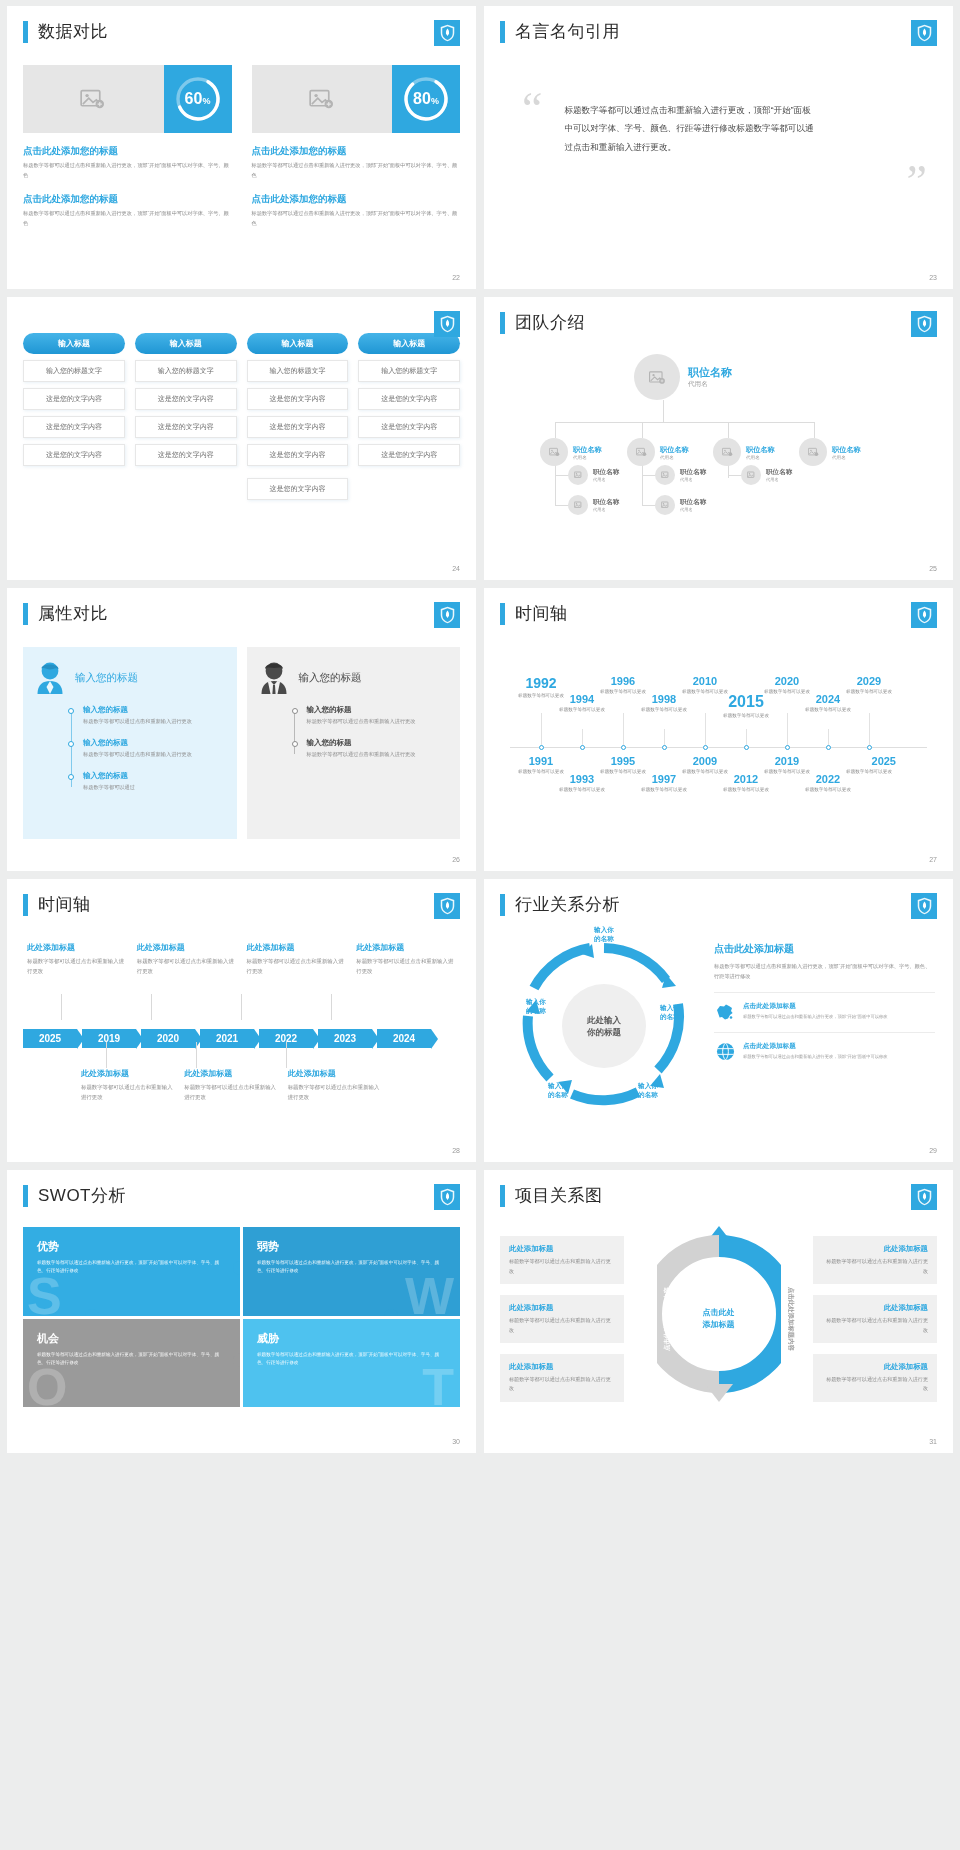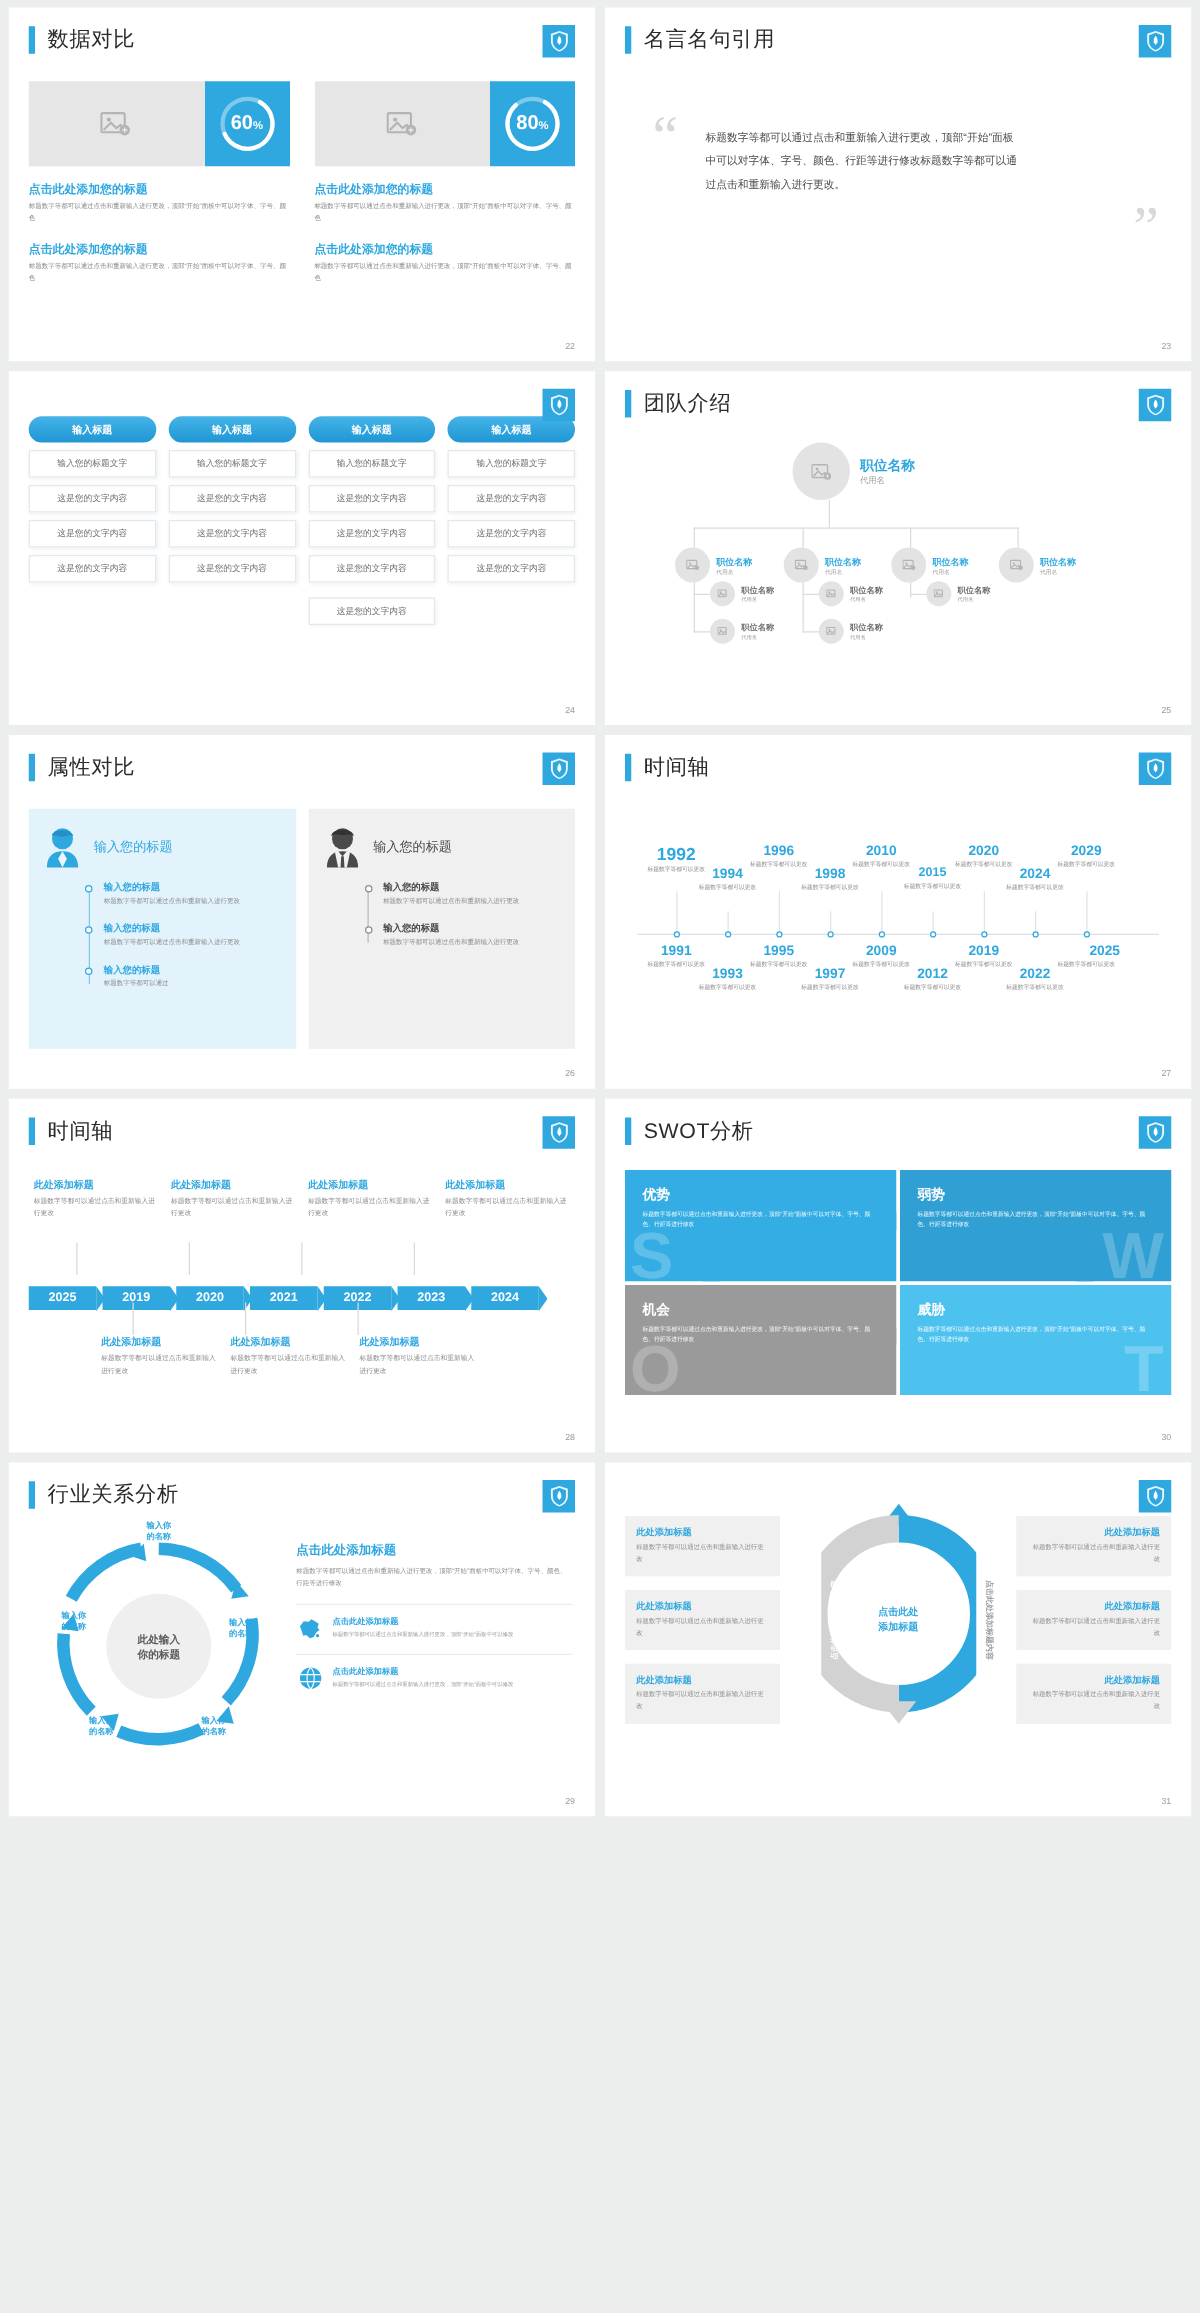--- a/index.html
+++ b/index.html
@@ -551,21 +551,21 @@
       </div>
       <div class="tl-item" style="left:137px;top:42px;">
         <div class="tl-y" style="font-size:11px;">1998</div>
         <div class="tl-d">标题数字等都可以更改</div>
       </div>
       <div class="tl-item" style="left:178px;top:24px;">
         <div class="tl-y" style="font-size:11px;">2010</div>
         <div class="tl-d">标题数字等都可以更改</div>
       </div>
       <div class="tl-item" style="left:219px;top:42px;">
-        <div class="tl-y" style="font-size:10px;">2015</div>
+        <div class="tl-y" style="font-size:16px;">2015</div>
         <div class="tl-d">标题数字等都可以更改</div>
       </div>
       <div class="tl-item" style="left:260px;top:24px;">
         <div class="tl-y" style="font-size:11px;">2020</div>
         <div class="tl-d">标题数字等都可以更改</div>
       </div>
       <div class="tl-item" style="left:301px;top:42px;">
         <div class="tl-y" style="font-size:11px;">2024</div>
         <div class="tl-d">标题数字等都可以更改</div>
       </div>
@@ -695,62 +695,20 @@
           <div class="t2-h">此处添加标题</div>
           <div class="t2-p">标题数字等都可以通过点击和重新输入进行更改</div>
         </div>
         <div class="t2-cell">
           <div class="t2-h">此处添加标题</div>
           <div class="t2-p">标题数字等都可以通过点击和重新输入进行更改</div>
         </div>
       </div>
     </div>
     <div class="pnum">28</div>
-  </div>
-
-  <div class="slide">
-    <div class="shead">
-      <div class="sbar"></div>
-      <div class="stitle">SWOT分析</div>
-    </div>
-    <div class="logo">
-      <svg viewBox="0 0 20 24">
-          <path d="M10 1 L19 4 V12 C19 18 14 22 10 23 C6 22 1 18 1 12 V4 Z" fill="#fff" opacity=".9"></path>
-          <path d="M10 3 L17 5.5 V12 C17 17 13.5 20.2 10 21.2 C6.5 20.2 3 17 3 12 V5.5 Z" fill="#2fa8e0"></path>
-          <path d="M10 6 C11.6 8 12.4 10 12 13 L10 16 L8 13 C7.6 10 8.4 8 10 6 Z" fill="#fff"></path>
-        </svg>
-    </div>
-
-    <div class="swot">
-      <div class="sw-q sw-s">
-        <span class="sw-letter" style="left:4px;bottom:-6px;">S</span>
-        <div class="sw-h">优势</div>
-        <div class="sw-p">标题数字等都可以通过点击和重新输入进行更改，顶部“开始”面板中可以对字体、字号、颜色、行距等进行修改</div>
-        <span class="knob" style="right:-7px;top:34px;width:14px;height:14px;background:#33ade3;"></span>
-        <span class="knob" style="bottom:-7px;left:62px;width:14px;height:14px;background:#33ade3;"></span>
-      </div>
-      <div class="sw-q sw-w">
-        <span class="sw-letter" style="right:6px;bottom:-6px;">W</span>
-        <div class="sw-h">弱势</div>
-        <div class="sw-p">标题数字等都可以通过点击和重新输入进行更改，顶部“开始”面板中可以对字体、字号、颜色、行距等进行修改</div>
-        <span class="knob" style="bottom:-7px;right:62px;width:14px;height:14px;background:#2f9fd4;"></span>
-      </div>
-      <div class="sw-q sw-o">
-        <span class="sw-letter" style="left:4px;bottom:-6px;">O</span>
-        <div class="sw-h">机会</div>
-        <div class="sw-p">标题数字等都可以通过点击和重新输入进行更改，顶部“开始”面板中可以对字体、字号、颜色、行距等进行修改</div>
-        <span class="knob" style="right:-7px;top:34px;width:14px;height:14px;background:#9a9a9a;"></span>
-      </div>
-      <div class="sw-q sw-t">
-        <span class="sw-letter" style="right:6px;bottom:-6px;">T</span>
-        <div class="sw-h">威胁</div>
-        <div class="sw-p">标题数字等都可以通过点击和重新输入进行更改，顶部“开始”面板中可以对字体、字号、颜色、行距等进行修改</div>
-      </div>
-    </div>
-    <div class="pnum">30</div>
   </div>
 
   <div class="slide">
     <div class="shead">
       <div class="sbar"></div>
       <div class="stitle">行业关系分析</div>
     </div>
     <div class="logo">
       <svg viewBox="0 0 20 24">
           <path d="M10 1 L19 4 V12 C19 18 14 22 10 23 C6 22 1 18 1 12 V4 Z" fill="#fff" opacity=".9"></path>
@@ -811,20 +769,66 @@
             <div class="ind-rt">点击此处添加标题</div>
             <div class="ind-rp">标题数字等都可以通过点击和重新输入进行更改，顶部“开始”面板中可以修改</div>
           </div>
         </div>
       </div>
     </div>
     <div class="pnum">29</div>
   </div>
 
   <div class="slide">
+    <div class="shead">
+      <div class="sbar"></div>
+      <div class="stitle">SWOT分析</div>
+    </div>
+    <div class="logo">
+      <svg viewBox="0 0 20 24">
+          <path d="M10 1 L19 4 V12 C19 18 14 22 10 23 C6 22 1 18 1 12 V4 Z" fill="#fff" opacity=".9"></path>
+          <path d="M10 3 L17 5.5 V12 C17 17 13.5 20.2 10 21.2 C6.5 20.2 3 17 3 12 V5.5 Z" fill="#2fa8e0"></path>
+          <path d="M10 6 C11.6 8 12.4 10 12 13 L10 16 L8 13 C7.6 10 8.4 8 10 6 Z" fill="#fff"></path>
+        </svg>
+    </div>
+
+    <div class="swot">
+      <div class="sw-q sw-s">
+        <span class="sw-letter" style="left:4px;bottom:-6px;">S</span>
+        <div class="sw-h">优势</div>
+        <div class="sw-p">标题数字等都可以通过点击和重新输入进行更改，顶部“开始”面板中可以对字体、字号、颜色、行距等进行修改</div>
+        <span class="knob" style="right:-7px;top:34px;width:14px;height:14px;background:#33ade3;"></span>
+        <span class="knob" style="bottom:-7px;left:62px;width:14px;height:14px;background:#33ade3;"></span>
+      </div>
+      <div class="sw-q sw-w">
+        <span class="sw-letter" style="right:6px;bottom:-6px;">W</span>
+        <div class="sw-h">弱势</div>
+        <div class="sw-p">标题数字等都可以通过点击和重新输入进行更改，顶部“开始”面板中可以对字体、字号、颜色、行距等进行修改</div>
+        <span class="knob" style="bottom:-7px;right:62px;width:14px;height:14px;background:#2f9fd4;"></span>
+      </div>
+      <div class="sw-q sw-o">
+        <span class="sw-letter" style="left:4px;bottom:-6px;">O</span>
+        <div class="sw-h">机会</div>
+        <div class="sw-p">标题数字等都可以通过点击和重新输入进行更改，顶部“开始”面板中可以对字体、字号、颜色、行距等进行修改</div>
+        <span class="knob" style="right:-7px;top:34px;width:14px;height:14px;background:#9a9a9a;"></span>
+      </div>
+      <div class="sw-q sw-t">
+        <span class="sw-letter" style="right:6px;bottom:-6px;">T</span>
+        <div class="sw-h">威胁</div>
+        <div class="sw-p">标题数字等都可以通过点击和重新输入进行更改，顶部“开始”面板中可以对字体、字号、颜色、行距等进行修改</div>
+      </div>
+    </div>
+    <div class="pnum">30</div>
+  </div>
+
+  <div class="slide">
+    <div class="shead">
+      <div class="sbar"></div>
+      <div class="stitle">项目关系图</div>
+    </div>
     <div class="logo">
       <svg viewBox="0 0 20 24">
           <path d="M10 1 L19 4 V12 C19 18 14 22 10 23 C6 22 1 18 1 12 V4 Z" fill="#fff" opacity=".9"></path>
           <path d="M10 3 L17 5.5 V12 C17 17 13.5 20.2 10 21.2 C6.5 20.2 3 17 3 12 V5.5 Z" fill="#2fa8e0"></path>
           <path d="M10 6 C11.6 8 12.4 10 12 13 L10 16 L8 13 C7.6 10 8.4 8 10 6 Z" fill="#fff"></path>
         </svg>
     </div>
 
     <div class="prj">
       <div class="prj-side">

